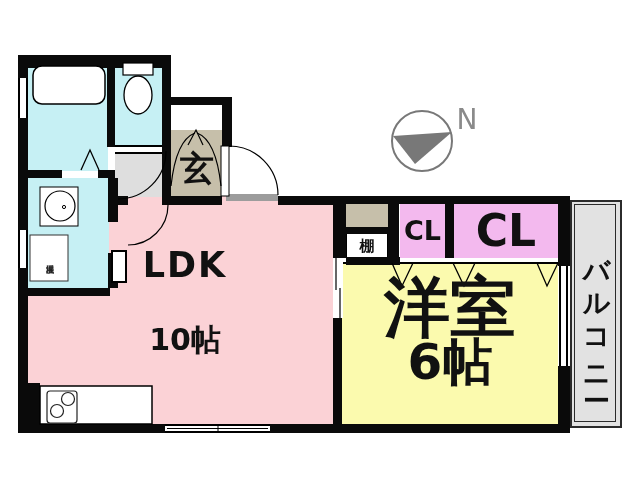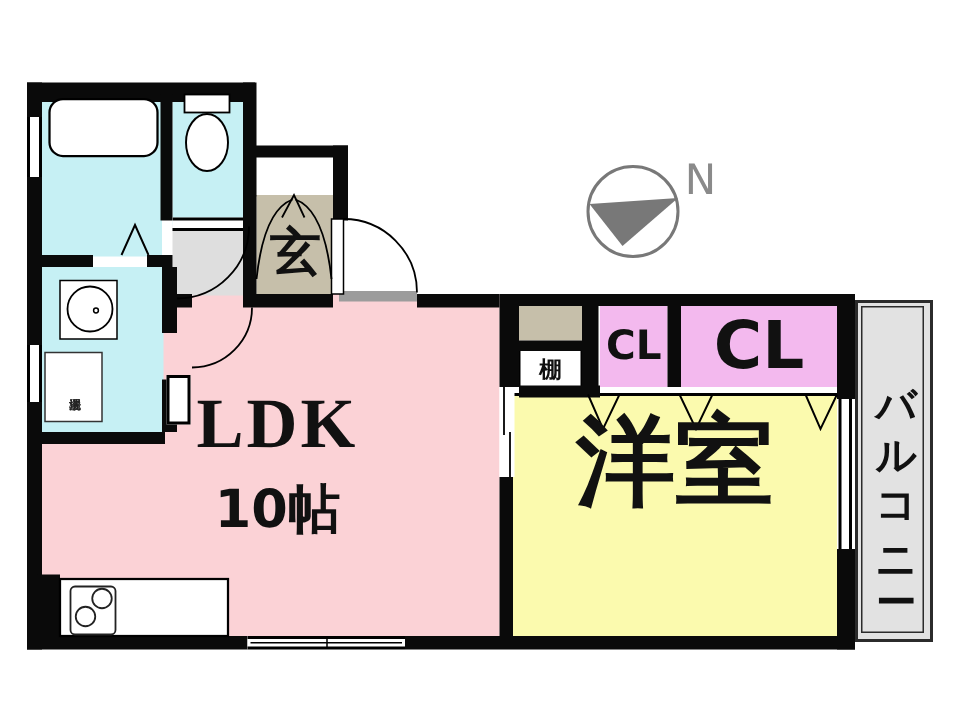--- a/index.html
+++ b/index.html
@@ -97,23 +97,24 @@
     <polyline points="537,263 547,286 558,263" fill="none" stroke="#000" stroke-width="1.3"></polyline>
     <path d="M 336 258 V 290" stroke="#000" stroke-width="1.2"></path>
     <path d="M 340 288 V 318" stroke="#000" stroke-width="1.2"></path>
     <path d="M 167 428.5 H 268" stroke="#000" stroke-width="1"></path>
     <path d="M 218 425 V 432" stroke="#000" stroke-width="1"></path>
     <circle cx="422" cy="141" r="30" fill="none" stroke="#787878" stroke-width="2"></circle>
     <polygon points="393,136 415,164 452,132" fill="#787878"></polygon>
   </svg>
 
   <div class="txt" style="left:178px;top:147px;width:38px;height:42px;font-size:34px;font-weight:600;">玄</div>
-  <div class="txt" style="left:95px;top:258px;width:180px;height:50px;font-size:47px;font-weight:600;letter-spacing:2px;font-family:Liberation Serif, serif;">LDK</div>
-  <div class="txt" style="left:95px;top:314px;width:180px;height:52px;font-size:35px;font-weight:600;">10帖</div>
+  <div class="txt" style="left:95px;top:240px;width:180px;height:50px;font-size:35px;font-weight:600;letter-spacing:2px;">LDK</div>
+  <div class="txt" style="left:95px;top:314px;width:180px;height:52px;font-size:30px;font-weight:600;">10帖</div>
   <div class="txt" style="left:355px;top:281px;width:190px;height:54px;font-size:66px;font-weight:600;">洋室</div>
+  <div class="txt" style="left:355px;top:335px;width:190px;height:54px;font-size:50px;font-weight:600;">6帖</div>
   <div class="txt" style="left:346px;top:235px;width:42px;height:23px;font-size:15px;font-weight:600;">棚</div>
   <div class="txt" style="left:400px;top:203px;width:45px;height:55px;font-size:27px;font-weight:600;">CL</div>
   <div class="txt" style="left:454px;top:203px;width:104px;height:55px;font-size:44px;font-weight:600;">CL</div>
   <div class="txt vtxt" style="left:578px;top:206px;width:38px;height:218px;font-size:27px;font-weight:600;letter-spacing:6px;">バルコニー</div>
   <div class="txt vtxt" style="left:31px;top:238px;width:36px;height:41px;font-size:8px;color:#222;">洗濯機置場</div>
   <div class="txt" style="left:450px;top:104px;width:34px;height:32px;font-size:28px;color:#8a8a8a;">N</div>
 
 </div>
 
 </body></html>

